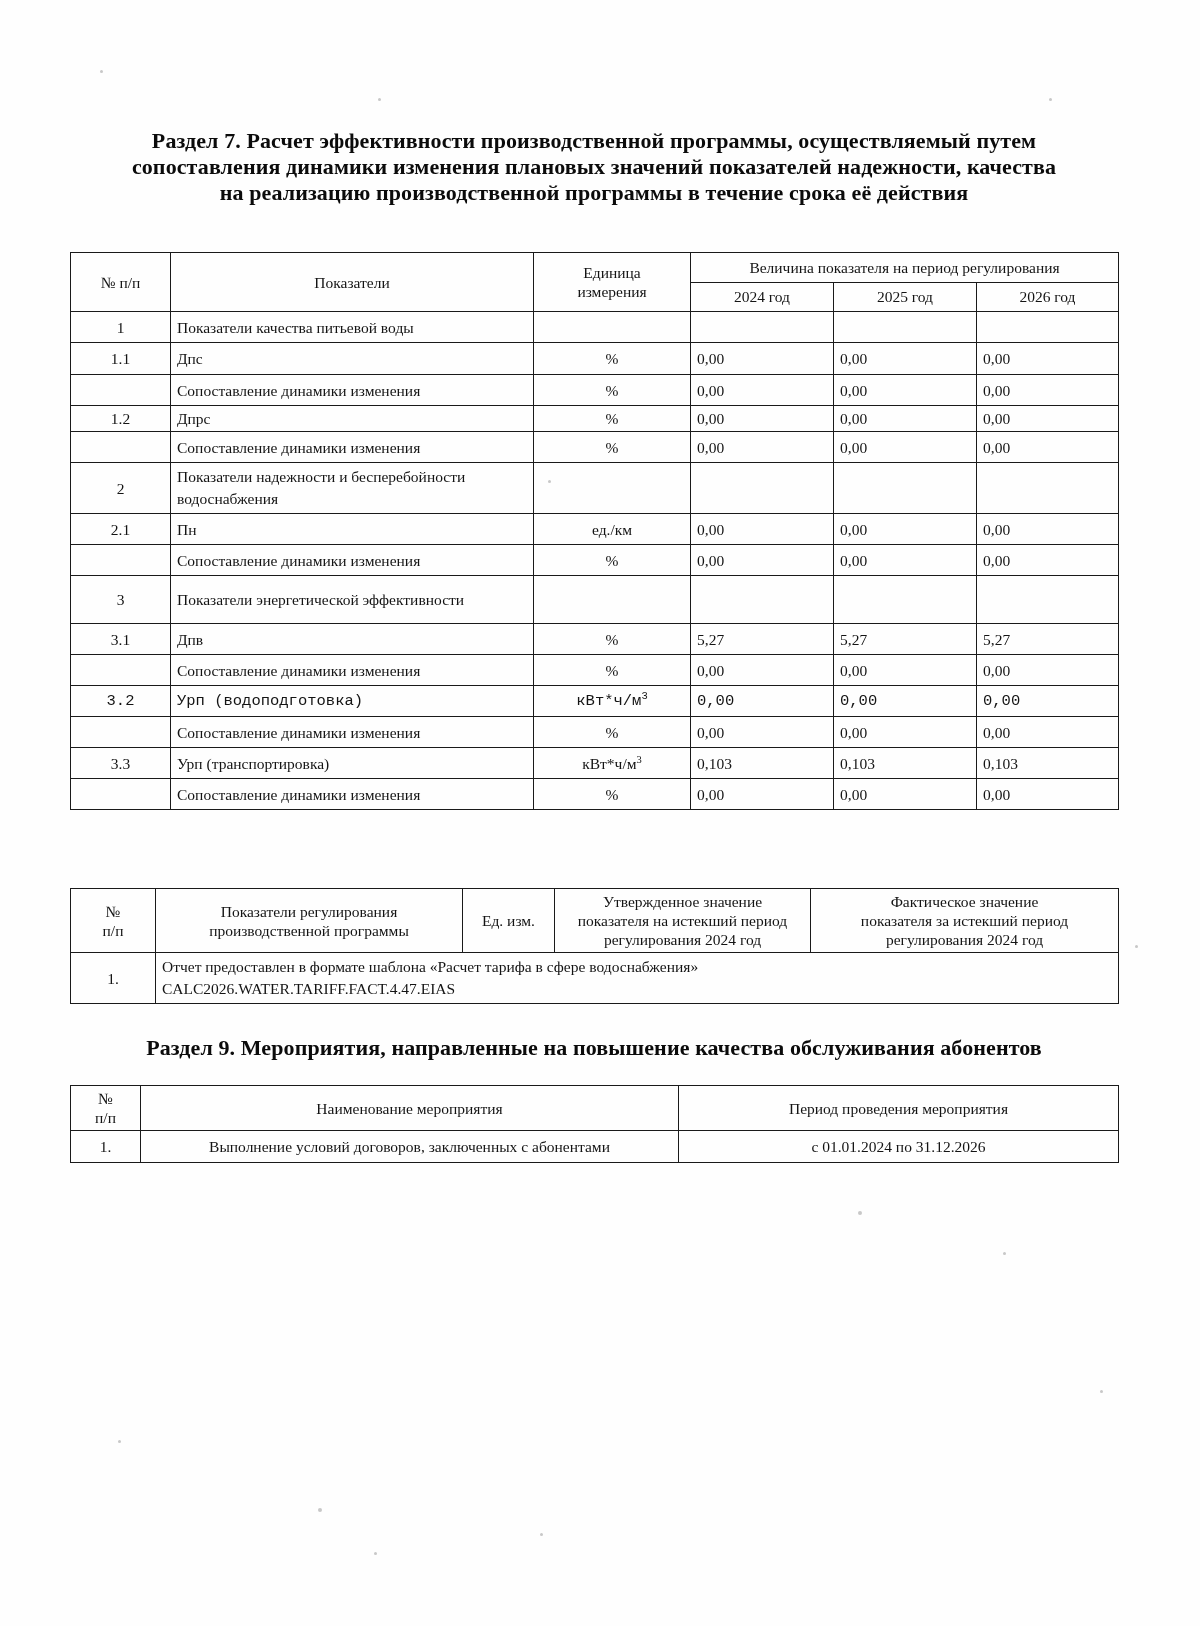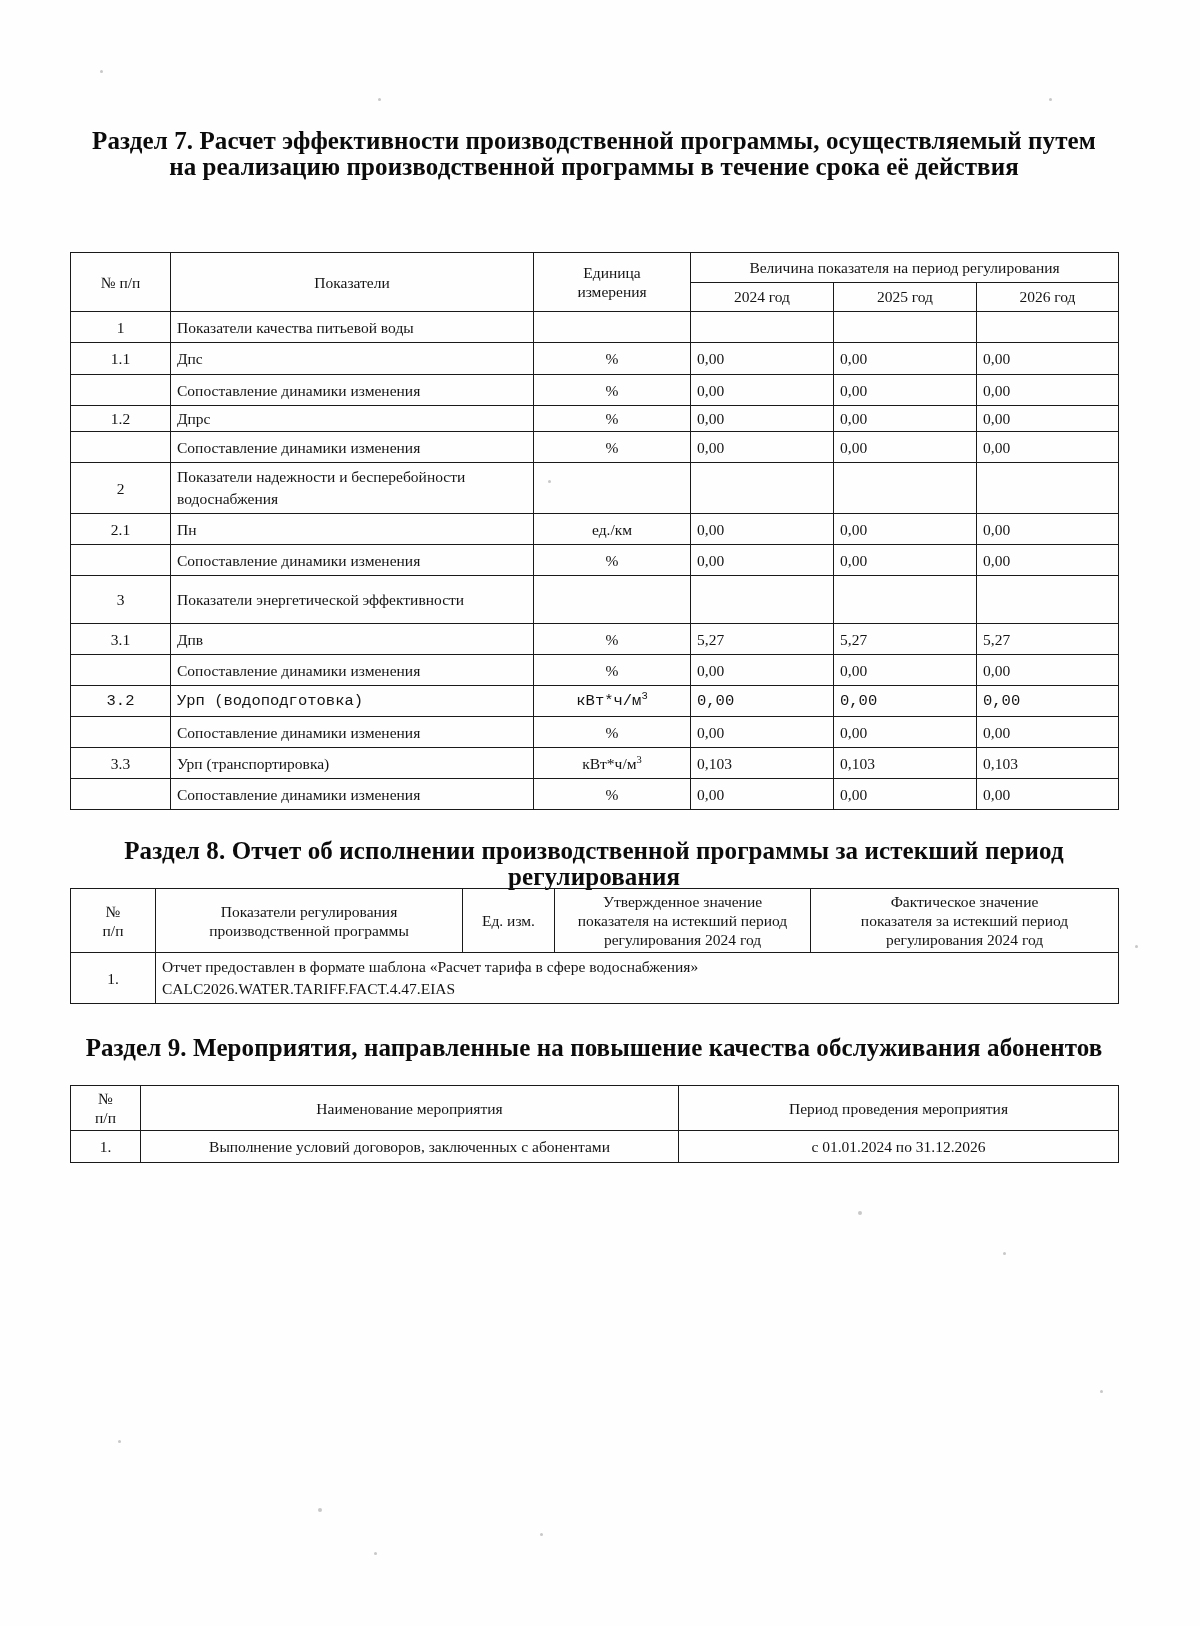--- a/index.html
+++ b/index.html
@@ -27,21 +27,21 @@
     position: absolute;
     background: #9a9a9a;
     border-radius: 50%;
     opacity: .55;
   }
 
   .section-title {
     position: absolute;
     text-align: center;
     font-weight: bold;
-    font-size: 25px;
+    font-size: 22px;
     line-height: 26px;
     letter-spacing: .1px;
     color: #0b0b0b;
   }
 
   .tbl {
     position: absolute;
     border-collapse: collapse;
     table-layout: fixed;
     font-size: 15.5px;
@@ -90,20 +90,21 @@
   <div class="speck" style="left:318px;top:1508px;width:4px;height:4px;"></div>
   <div class="speck" style="left:374px;top:1552px;width:3px;height:3px;"></div>
   <div class="speck" style="left:540px;top:1533px;width:3px;height:3px;"></div>
   <div class="speck" style="left:858px;top:1211px;width:4px;height:4px;"></div>
   <div class="speck" style="left:1003px;top:1252px;width:3px;height:3px;"></div>
   <div class="speck" style="left:1100px;top:1390px;width:3px;height:3px;"></div>
   <div class="speck" style="left:118px;top:1440px;width:3px;height:3px;"></div>
 
   <div class="section-title" style="left:70px; top:128px; width:1048px;">
     <div>Раздел 7. Расчет эффективности производственной программы, осуществляемый путем</div>
+    <div>сопоставления динамики изменения плановых значений показателей надежности, качества</div>
     <div>на реализацию производственной программы в течение срока её действия</div>
   </div>
 
   <table class="tbl" style="left:70px; top:252px; width:1048px;">
     <colgroup>
       <col style="width:100px">
       <col style="width:363px">
       <col style="width:157px">
       <col style="width:143px">
       <col style="width:143px">
@@ -242,23 +243,20 @@
           <td class="c"></td>
           <td class="l">Сопоставление динамики изменения</td>
           <td class="c">%</td>
           <td class="num">0,00</td>
           <td class="num">0,00</td>
           <td class="num">0,00</td>
         </tr>
       </tbody>
   </table>
 
-  <div class="section-title" style="left:70px; top:838px; width:1048px;">
-    <div>Раздел 8. Отчет об исполнении производственной программы за истекший период регулирования</div>
-  </div>
 
   <table class="tbl" style="left:70px; top:888px; width:1048px;">
     <colgroup>
       <col style="width:85px">
       <col style="width:307px">
       <col style="width:92px">
       <col style="width:256px">
       <col style="width:308px">
     </colgroup>
     <thead>

